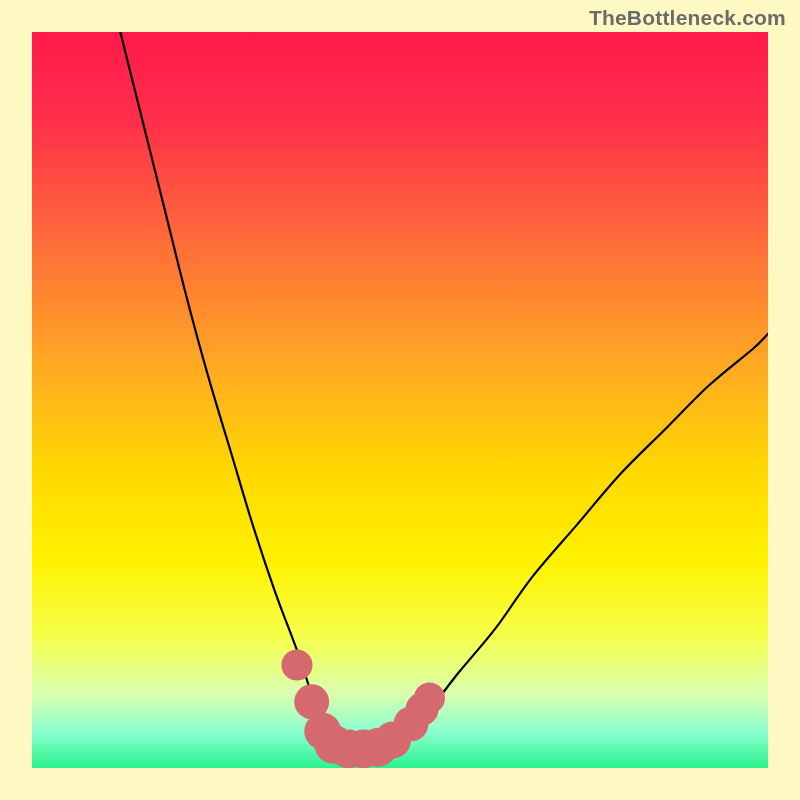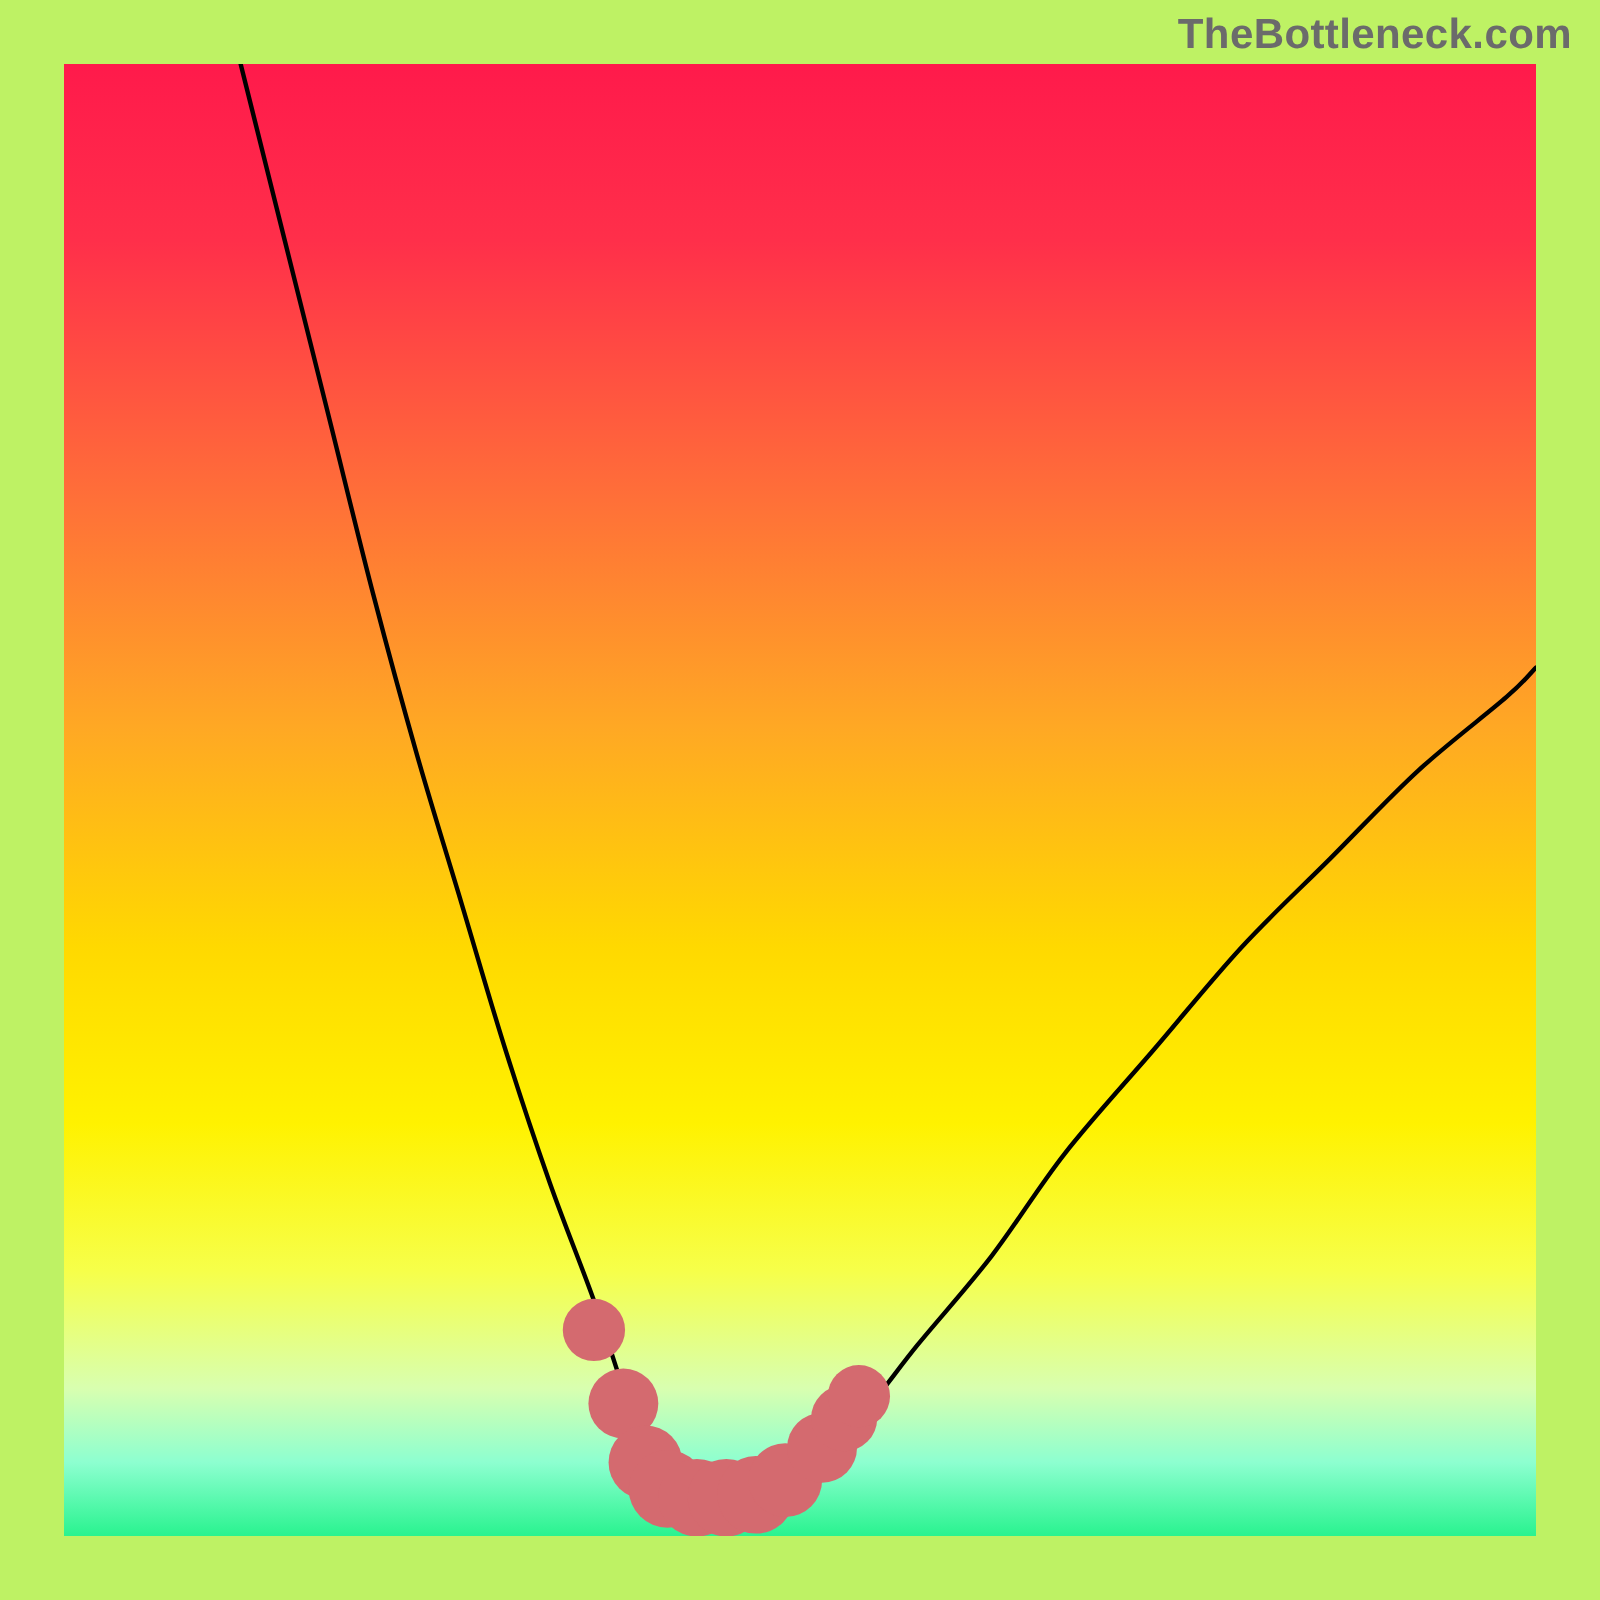--- a/index.html
+++ b/index.html
@@ -10,21 +10,21 @@
     background: #000;
     overflow: hidden;
     font-family: Arial, Helvetica, sans-serif;
   }
   .frame {
     position: absolute;
     top: 0;
     left: 0;
     width: 800px;
     height: 800px;
-    background: #bef264;
+    background: #fef9c3;
   }
   .plot {
     position: absolute;
     top: 32px;
     left: 32px;
     width: 736px;
     height: 736px;
     overflow: hidden;
   }
   .watermark {

